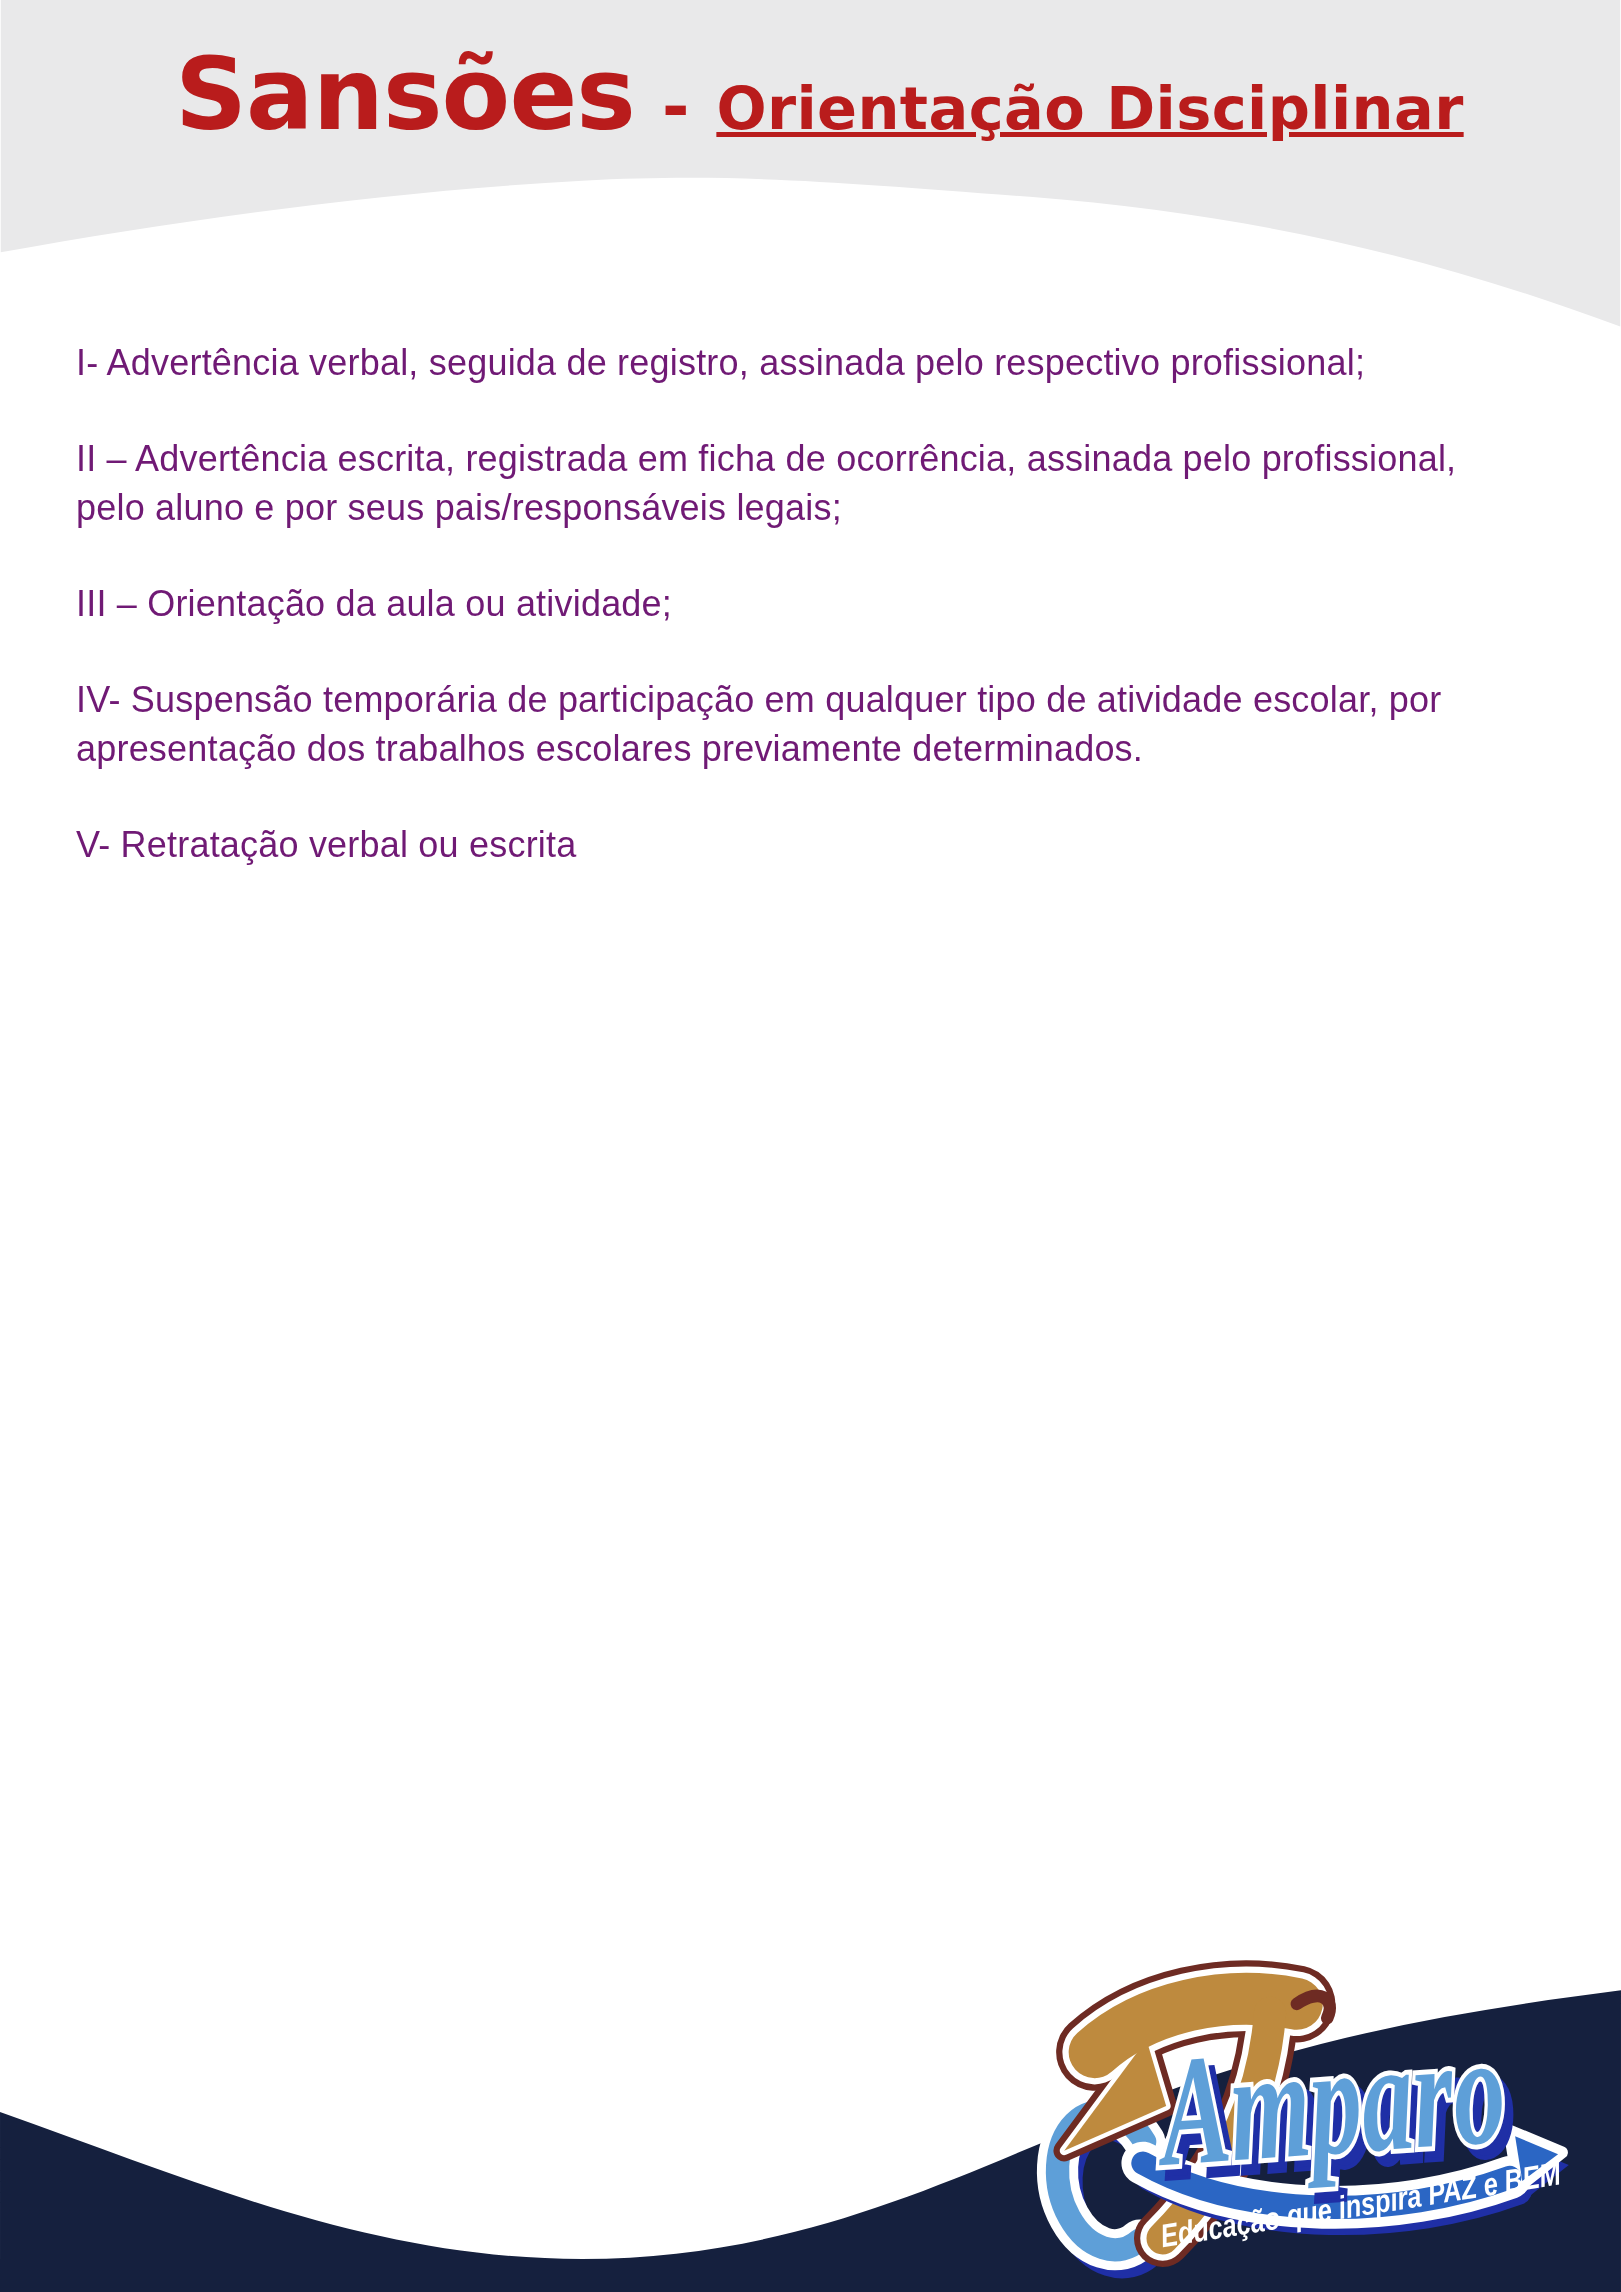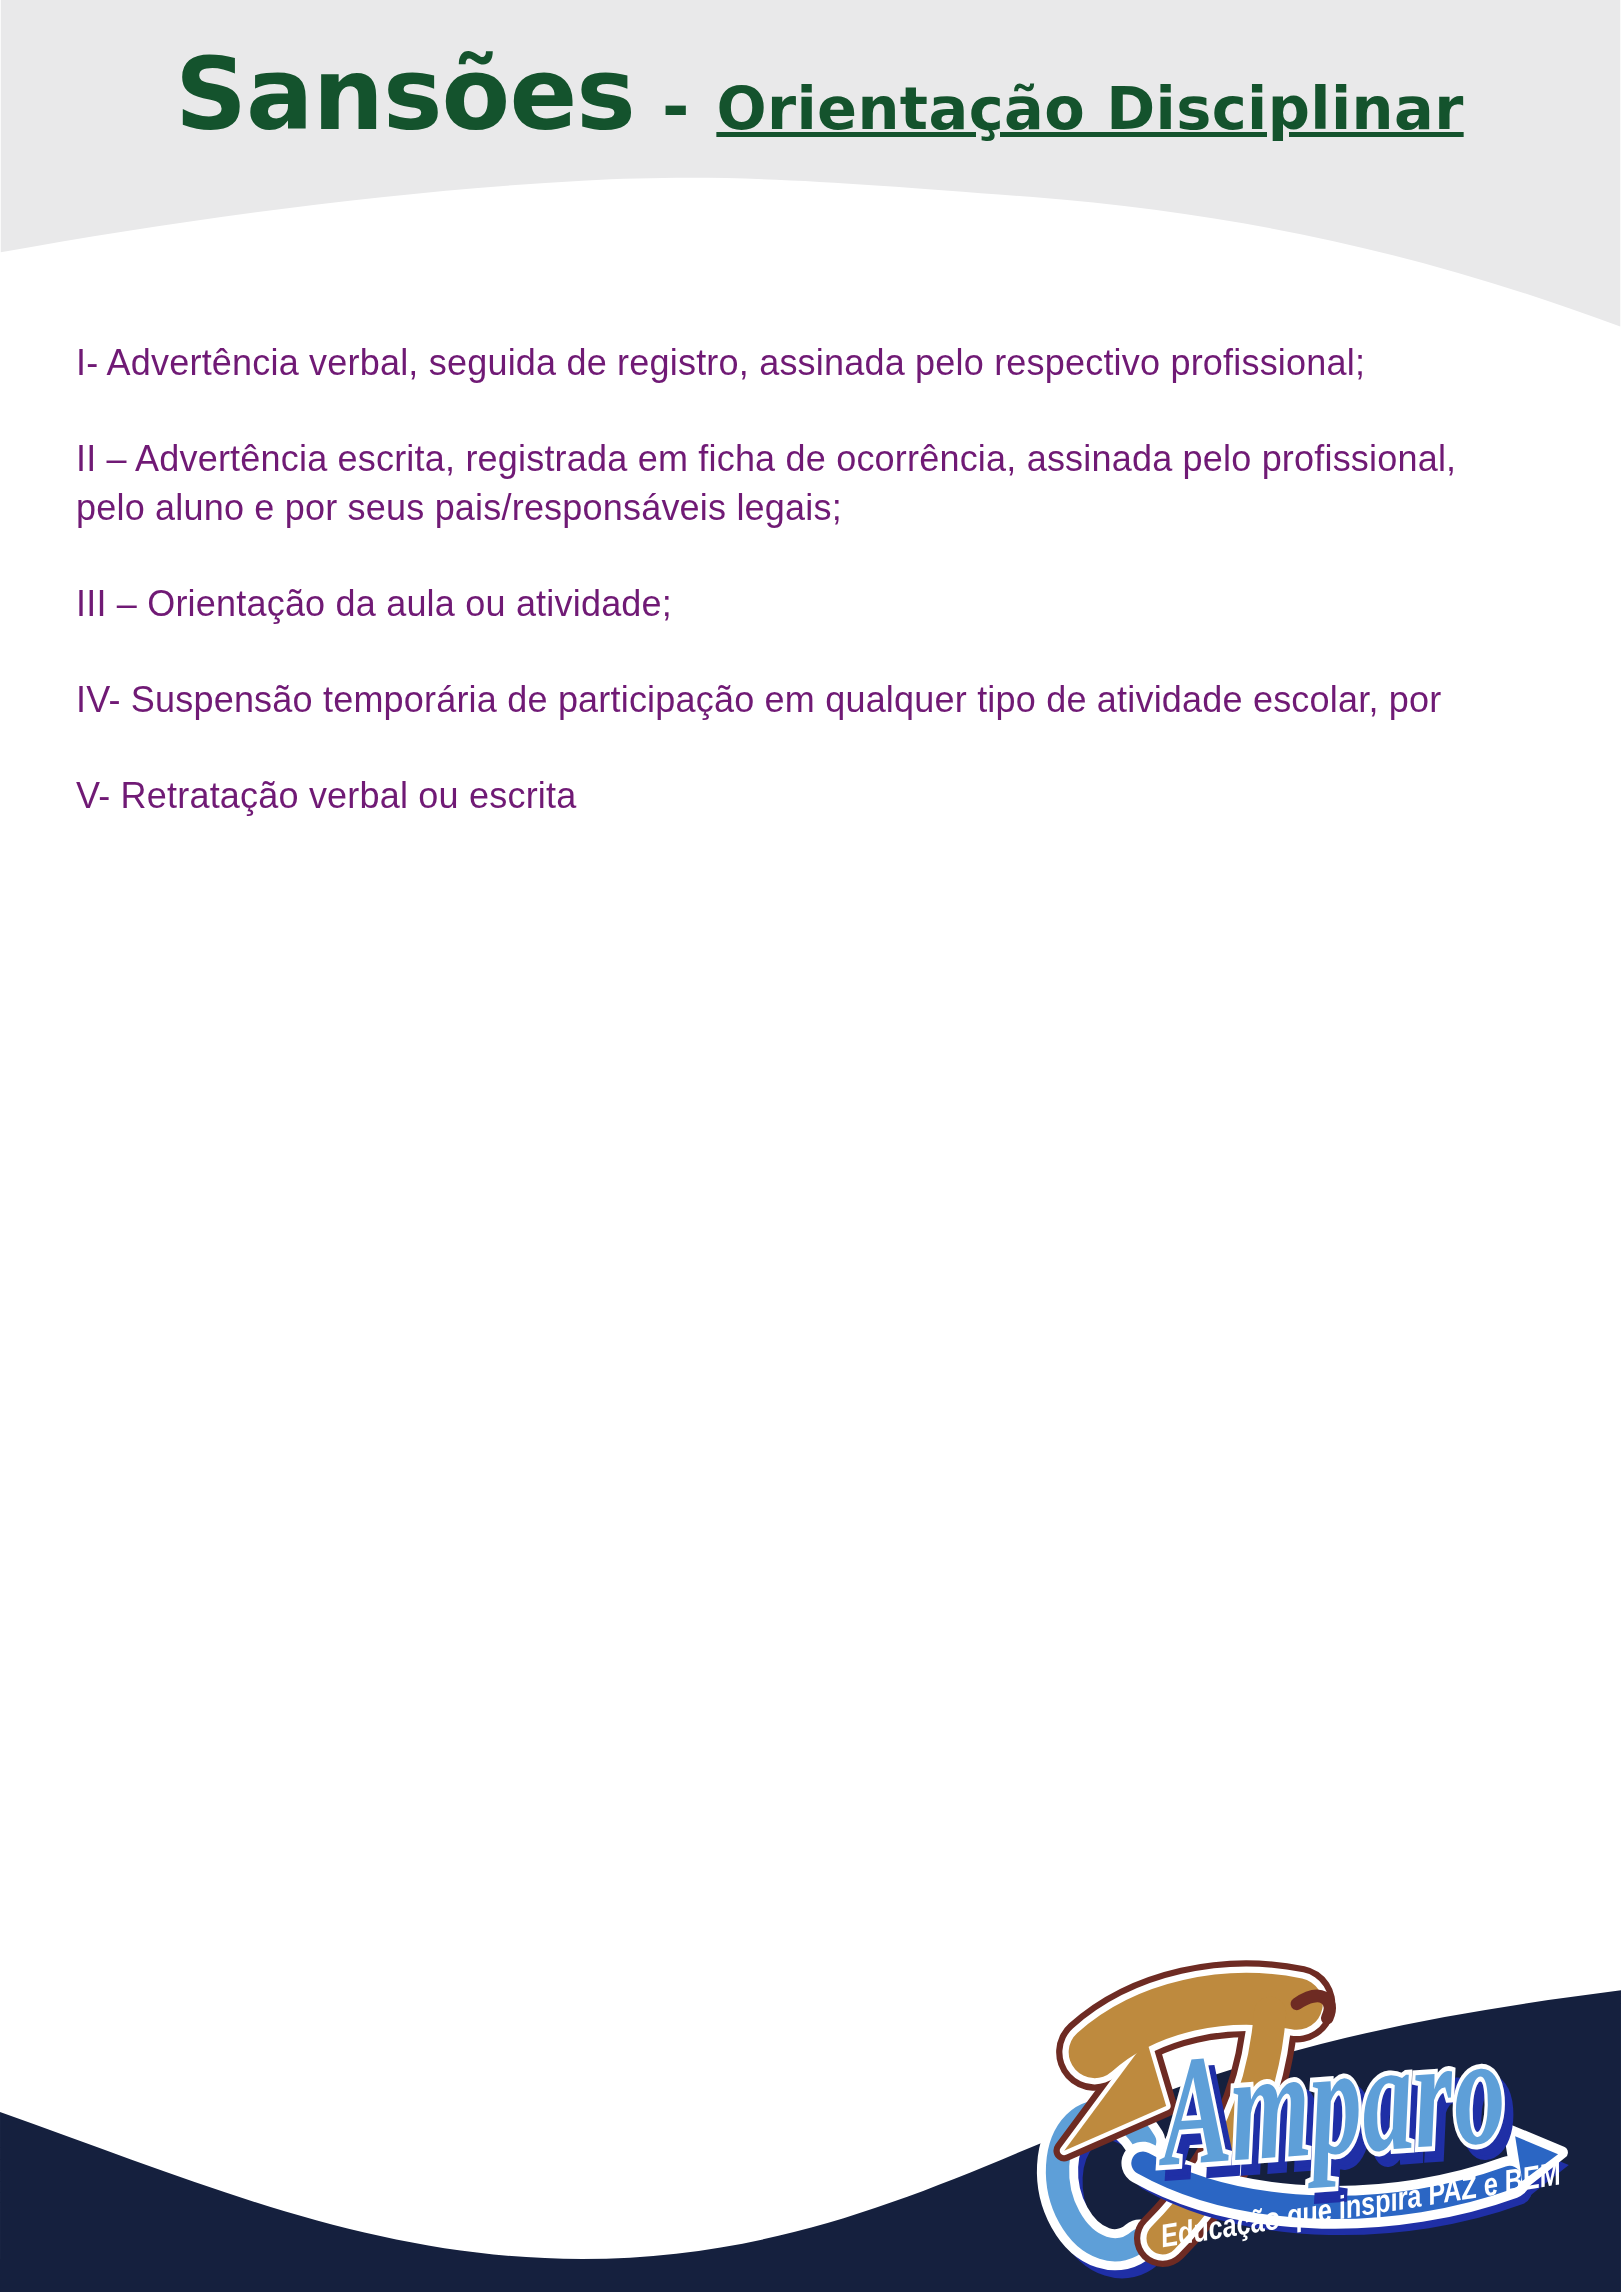--- a/index.html
+++ b/index.html
@@ -8,21 +8,21 @@
     width:1621px;height:2293px;
     background:#ffffff;
     overflow:hidden;
     font-family:"Liberation Sans", sans-serif;
   }
   
   .header-wave-svg{position:absolute;left:0;top:0;display:block;}
   .title-row{
     position:absolute;left:175px;top:45px;
     display:flex;align-items:baseline;
-    color:#14532d;
+    color:#b91c1c;
     font-family:"DejaVu Sans", sans-serif;
     font-weight:bold;
     white-space:nowrap;
   }
   .title-main{font-size:100px;letter-spacing:-0.9px;line-height:1;}
   .title-sep{font-size:66px;margin:0 27px;line-height:1;}
   .title-sub{font-size:59px;letter-spacing:0.4px;line-height:1;text-decoration:underline;}
   
   .body-text{
     position:absolute;left:76px;top:338px;width:1505px;
@@ -58,20 +58,21 @@
     </div>
     <div class="paragraph">
       <div class="line">II – Advertência escrita, registrada em ficha de ocorrência, assinada pelo profissional,</div>
       <div class="line">pelo aluno e por seus pais/responsáveis legais;</div>
     </div>
     <div class="paragraph">
       <div class="line">III – Orientação da aula ou atividade;</div>
     </div>
     <div class="paragraph">
       <div class="line">IV- Suspensão temporária de participação em qualquer tipo de atividade escolar, por</div>
+      <div class="line">apresentação dos trabalhos escolares previamente determinados.</div>
     </div>
     <div class="paragraph">
       <div class="line">V- Retratação verbal ou escrita</div>
     </div>
   </div>
 
   <svg class="footer-wave-svg" width="1621" height="403" viewBox="0 0 1810 450" aria-hidden="true">
     <path d="M0,248 C230,330 420,412 650,412 C880,412 1050,330 1250,245 C1450,165 1630,135 1810,112 L1810,450 L0,450 Z" fill="#15203E"></path>
   </svg>
 

